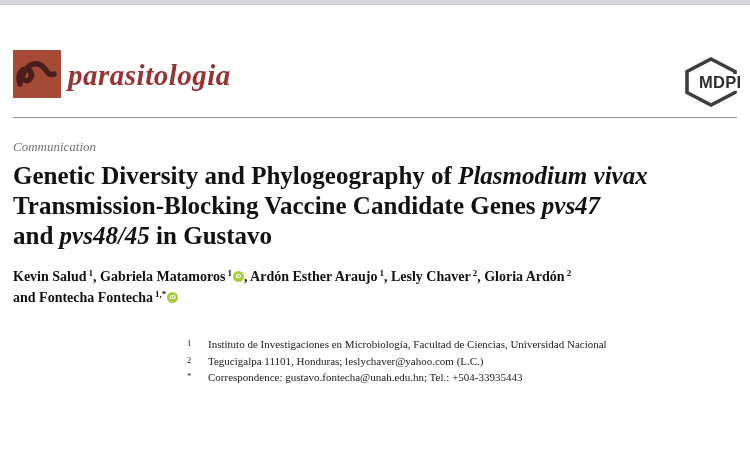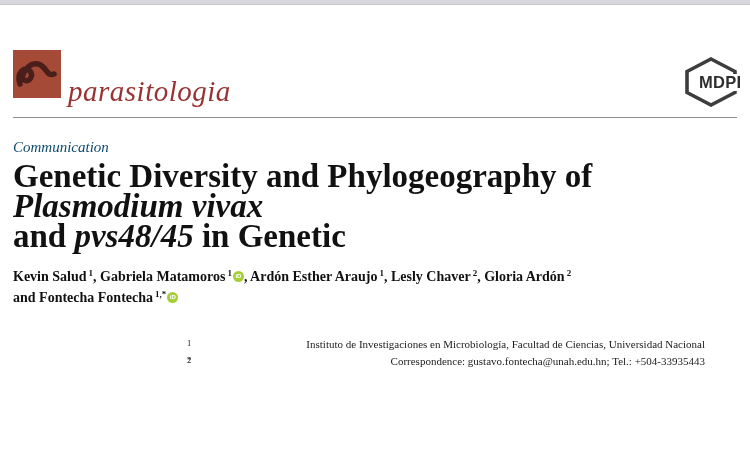--- a/index.html
+++ b/index.html
@@ -29,24 +29,23 @@
     background: #a64a38;
   }
   .logo-square svg { display: block; width: 100%; height: 100%; }
   .journal-name {
     position: absolute;
     left: 68px; top: 56px;
     height: 38px;
     line-height: 38px;
     font-size: 29px;
     font-style: italic;
-    font-weight: normal;
+    font-weight: bold;
     color: #993333;
     letter-spacing: 0.5px;
-    margin-top: 16px;
   }
   .mdpi-badge {
     position: absolute;
     left: 682px; top: 57px;
     width: 58px; height: 50px;
   }
   .mdpi-badge svg { display: block; width: 100%; height: 100%; }
   .mdpi-text {
     position: absolute;
     left: 16px; top: 17px;
@@ -65,29 +64,29 @@
     position: absolute;
     left: 13px; top: 117px;
     width: 724px;
     height: 0;
     border-top: 1px solid #8f8f8f;
   }
   
   .article-type {
     position: absolute;
     left: 13px; top: 139px;
-    font-size: 15px;
+    font-size: 13px;
     font-style: italic;
-    color: #0c4a6e;
+    color: #737373;
   }
   .title {
     position: absolute;
     left: 13px; top: 161px;
     width: 680px;
-    font-size: 33px;
+    font-size: 25px;
     font-weight: bold;
     line-height: 30px;
     color: #111111;
   }
   .title .line { display: block; }
   .t-ital { font-style: italic; }
   
   .authors {
     position: absolute;
     left: 13px; top: 266px;
@@ -128,21 +127,21 @@
     color: #1a1a1a;
   }
   .affiliation { position: relative; padding-left: 23px; }
   .aff-marker {
     position: absolute;
     left: 2px; top: 0;
     font-size: 8.5px;
     vertical-align: super;
     line-height: 14px;
   }
-  .aff-line { display: block; text-align: right; }
+  .aff-line { display: block; }
 </style>
 </head>
 <body>
 
 <div class="page">
   <div class="top-strip"></div>
 
   <div class="logo-square">
     <svg viewBox="0 0 48 48">
       <path d="M 7 34 C 3 23, 12 15, 17 21 C 21 26, 16 33, 11 30 C 6 27, 15 12, 25 14 C 34 16, 33 27, 41 24" fill="none" stroke="#4a1f1b" stroke-width="5.5" stroke-linecap="round"></path>
@@ -156,35 +155,37 @@
     </svg>
     <div class="mdpi-text">MDPI</div>
   </div>
 
   <div class="header-rule"></div>
 
   <div class="article-type">Communication</div>
 
   <h1 class="title">
     <span class="line"><span>Genetic Diversity and Phylogeography of </span><span class="t-ital">Plasmodium vivax</span></span>
-    <span class="line"><span>and </span><span class="t-ital">pvs48/45</span><span> in Genetic</span></span>
+    <span class="line"><span>Transmission-Blocking Vaccine Candidate Genes </span><span class="t-ital">pvs47</span></span>
+    <span class="line"><span>and </span><span class="t-ital">pvs48/45</span><span> in Gustavo</span></span>
   </h1>
 
   <div class="authors">
     <span><span>Kevin Salud</span><sup>1</sup><span>, </span></span><span><span>Gabriela Matamoros</span><sup>1</sup><span class="orcid-icon">iD</span><span>, </span></span><span><span>Ardón Esther Araujo</span><sup>1</sup><span>, </span></span><span><span>Lesly Chaver</span><sup>2</sup><span>, </span></span><span><span>Gloria Ardón</span><sup>2</sup></span>
     <br>
     <span><span>and </span><span>Fontecha Fontecha</span><sup>1,*</sup><span class="orcid-icon">iD</span></span>
   </div>
 
   <div class="affiliations">
     <div class="affiliation">
       <span class="aff-marker">1</span>
       <span class="aff-line">Instituto de Investigaciones en Microbiología, Facultad de Ciencias, Universidad Nacional</span>
     </div>
     <div class="affiliation">
       <span class="aff-marker">2</span>
+      <span class="aff-line">Tegucigalpa 11101, Honduras; leslychaver@yahoo.com (L.C.)</span>
     </div>
     <div class="affiliation">
       <span class="aff-marker">*</span>
       <span class="aff-line">Correspondence: gustavo.fontecha@unah.edu.hn; Tel.: +504-33935443</span>
     </div>
   </div>
 </div>
 
 </body></html>

